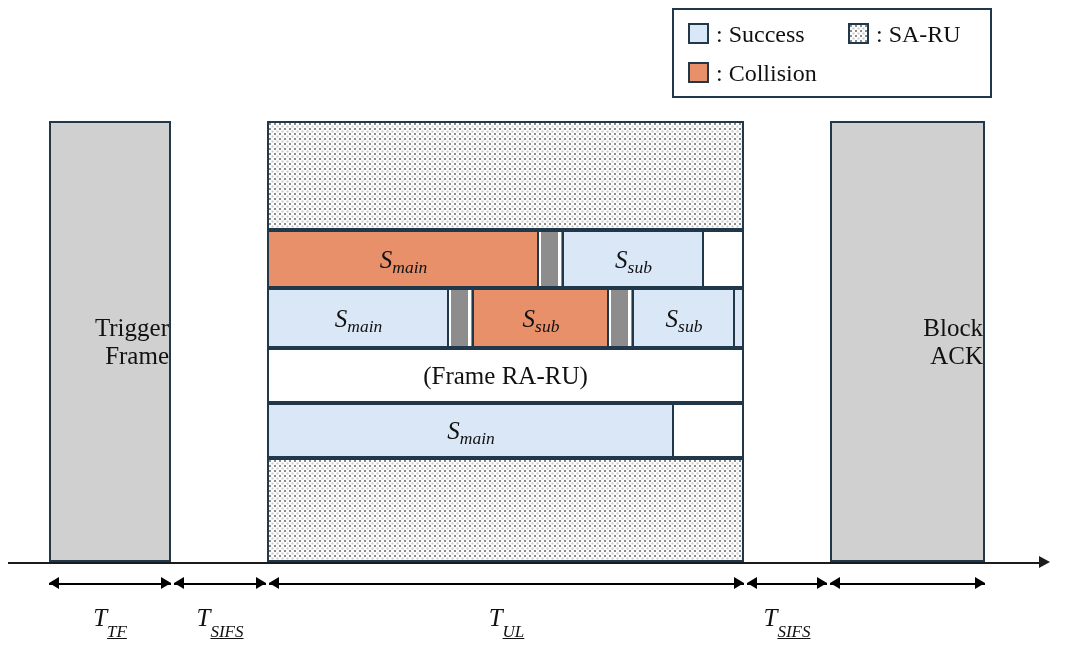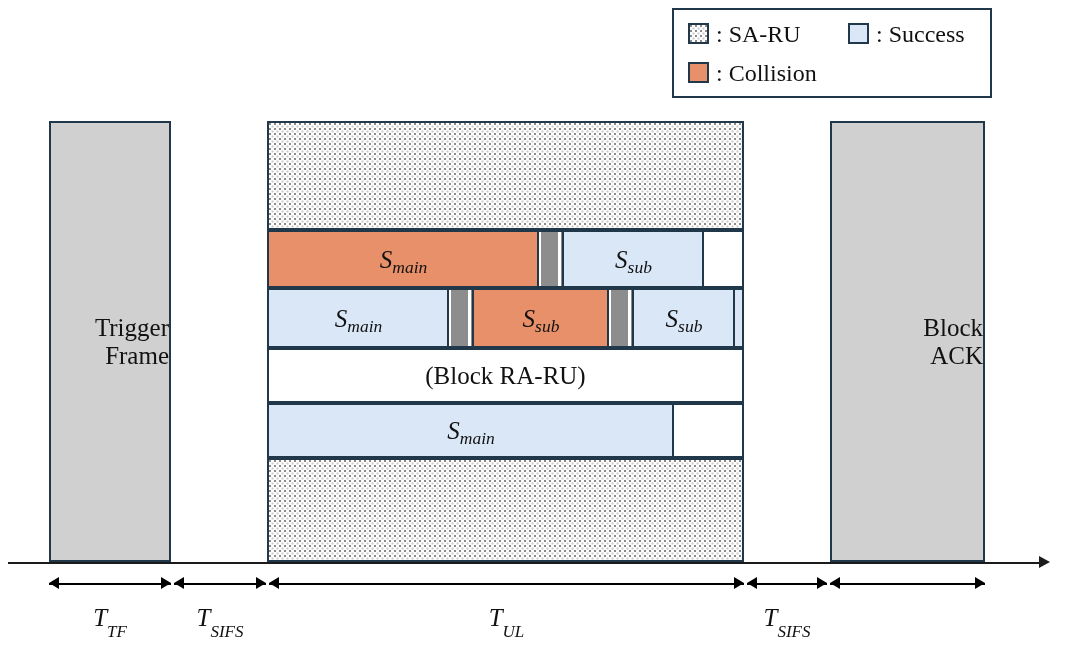--- a/index.html
+++ b/index.html
@@ -69,38 +69,38 @@
              border-left:11px solid #1b1b1b;}
 
   .measure{position:absolute;height:18px;}
   .measure .bar{position:absolute;left:0;right:0;top:8px;height:0;border-top:2.4px solid #000;}
   .measure .ah{position:absolute;top:2px;width:0;height:0;
                border-top:6px solid transparent;border-bottom:6px solid transparent;}
   .measure .ah.l{left:0;border-right:10px solid #000;}
   .measure .ah.r{right:0;border-left:10px solid #000;}
 
   .tlabel{position:absolute;top:604px;text-align:center;font-size:25px;font-style:italic;white-space:nowrap;}
-  .tlabel sub{font-size:0.68em;font-style:italic;position:relative;top:0.32em;}
+  .tlabel sub{font-size:0.68em;font-style:italic;position:relative;top:0.32em;text-decoration:underline;}
 </style>
 </head>
 <body>
 
 <div class="stage">
 
   <div class="legend">
     <div class="legend-grid">
 
       <div class="leg-item">
+        <span class="swatch fill-success"></span>
+        <span class="leg-text">: Success</span>
+      </div>
+
+      <div class="leg-item">
         <span class="swatch fill-saru"></span>
         <span class="leg-text">: SA-RU</span>
-      </div>
-
-      <div class="leg-item">
-        <span class="swatch fill-success"></span>
-        <span class="leg-text">: Success</span>
       </div>
 
       <div class="leg-item">
         <span class="swatch fill-collision"></span>
         <span class="leg-text">: Collision</span>
       </div>
 
 
     </div>
   </div>
@@ -143,21 +143,21 @@
         <span class="sym">S<sub>sub</sub></span>
       </div>
       <div class="seg ink fill-mifs" style="left:340px;width:28px;"></div>
       <div class="seg ink fill-success" style="left:365px;width:104px;">
         <span class="sym">S<sub>sub</sub></span>
       </div>
       <div class="seg ink fill-success" style="left:466px;width:11px;"></div>
     </div>
 
     <div class="row ink fill-white" style="left:0;top:227px;width:477px;height:55px;display:flex;align-items:center;justify-content:center;">
-      <span class="idle-label">(Block RA-RU)</span>
+      <span class="idle-label">(Frame RA-RU)</span>
     </div>
 
     <div class="row" style="left:0;top:282px;width:477px;height:55px;">
       <div class="seg ink fill-success" style="left:0;width:408px;">
         <span class="sym">S<sub>main</sub></span>
       </div>
       <div class="seg ink fill-white" style="left:405px;width:72px;"></div>
     </div>
 
     <div class="row ink fill-saru" style="left:0;top:337px;width:477px;height:104px;"></div>

